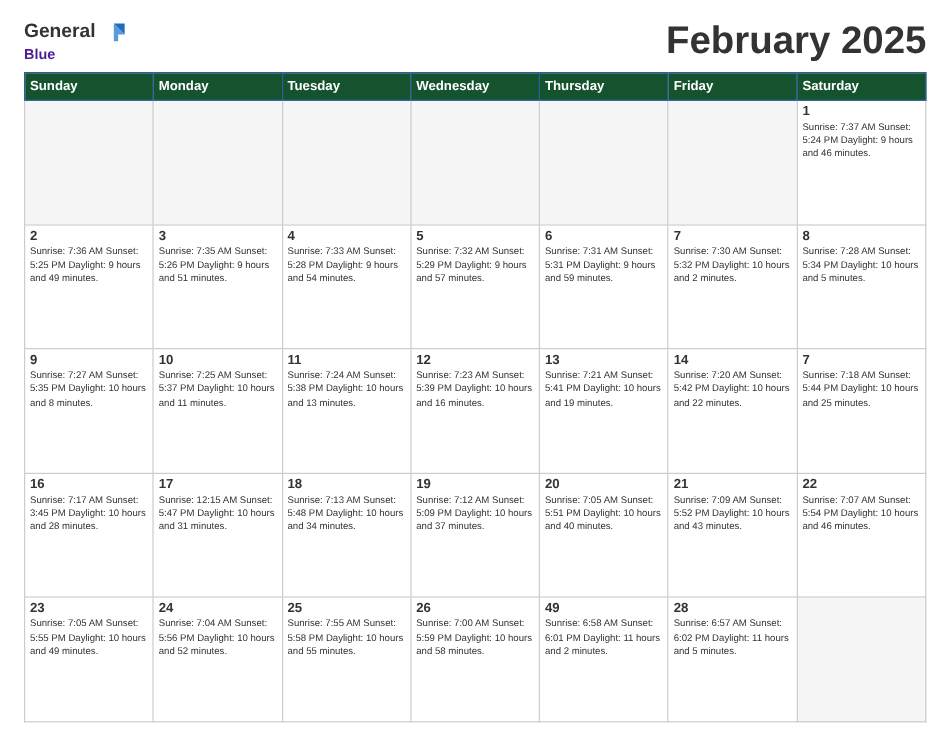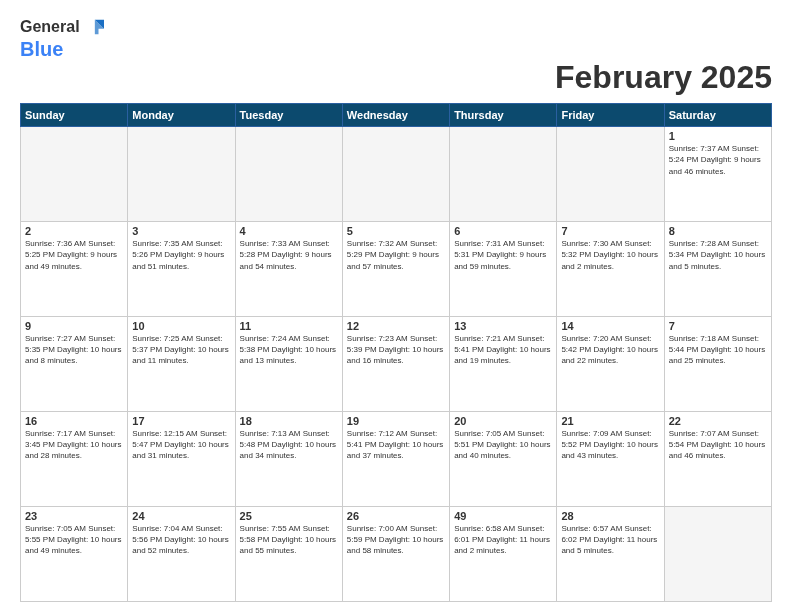--- a/index.html
+++ b/index.html
@@ -31,52 +31,51 @@
     .logo {
       display: flex;
       align-items: center;
     }
     .logo-text-general {
       font-size: 16px;
       font-weight: bold;
       color: #333;
     }
     .logo-text-blue {
-      font-size: 20px;
-      font-weight: bold;
-      color: #3b82f6;
+      font-size: 12px;
+      font-weight: bold;
+      color: #4c1d95;
     }
     .logo-icon {
       width: 22px;
       height: 22px;
       margin-left: 2px;
     }
     .title-area {
       text-align: right;
-      margin-top: 44px;
     }
     .month-title {
       font-size: 32px;
       font-weight: bold;
       color: #333;
       line-height: 1.1;
     }
     .subtitle {
       font-size: 14px;
       color: #555;
     }
     .calendar {
       flex: 1;
       border: 1px solid #ccc;
       border-collapse: collapse;
       width: 100%;
       table-layout: fixed;
     }
     .calendar thead th {
-      background: #0c4a6e;
+      background: #14532d;
       color: #fff;
       font-size: 11px;
       font-weight: bold;
       padding: 5px 4px;
       text-align: left;
       border: 1px solid #2a5fa0;
     }
     .calendar tbody td {
       vertical-align: top;
       border: 1px solid #ccc;
@@ -269,21 +268,21 @@
           <td>
             <span class="day-number">18</span>
             <div class="day-info">Sunrise: 7:13 AM
 Sunset: 5:48 PM
 Daylight: 10 hours
 and 34 minutes.</div>
           </td>
           <td>
             <span class="day-number">19</span>
             <div class="day-info">Sunrise: 7:12 AM
-Sunset: 5:41 PM
+Sunset: 5:09 PM
 Daylight: 10 hours
 and 37 minutes.</div>
           </td>
           <td>
             <span class="day-number">20</span>
             <div class="day-info">Sunrise: 7:05 AM
 Sunset: 5:51 PM
 Daylight: 10 hours
 and 40 minutes.</div>
           </td>

